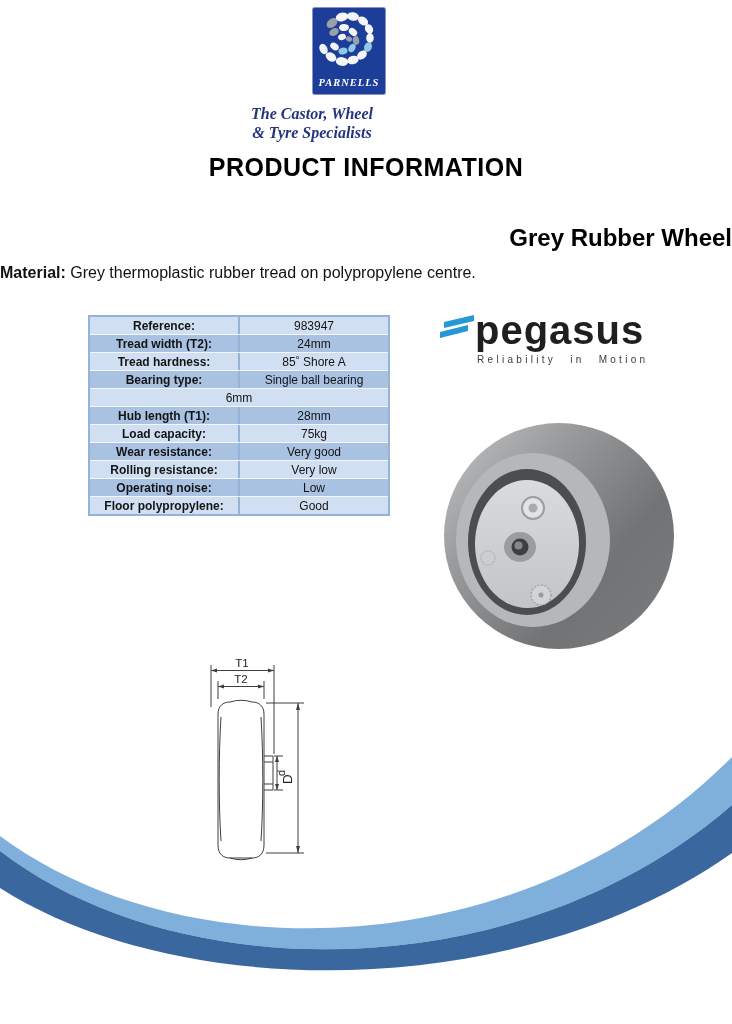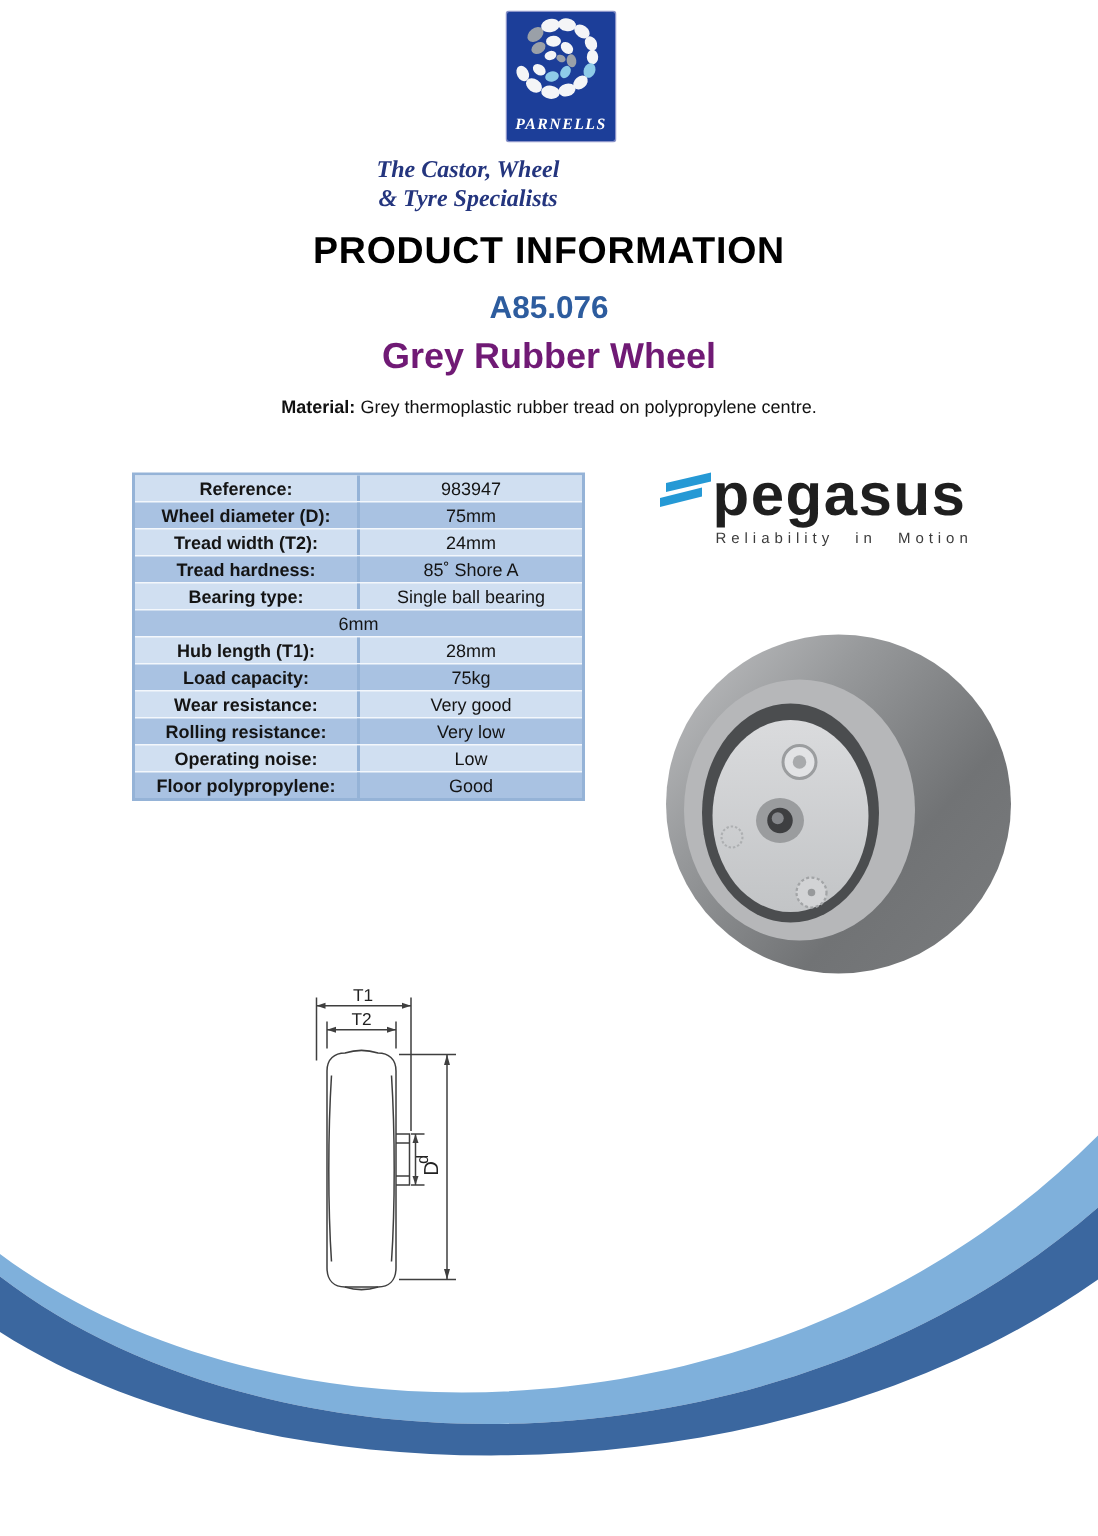--- a/index.html
+++ b/index.html
@@ -2,35 +2,35 @@
 <html><head>
 <meta charset="utf-8">
 <style>
   html,body{margin:0;padding:0;background:#e8e8e8;}
   .page{
     position:relative;width:732px;height:1024px;margin:0 auto;
     background:#ffffff;overflow:hidden;
     font-family:"Liberation Sans",sans-serif;color:#1a1a1a;
   }
   
-  .logo-wrap{position:absolute;left:337px;top:7px;width:74px;height:96px;border-radius:29px;}
+  .logo-wrap{position:absolute;left:312px;top:7px;width:74px;height:96px;border-radius:29px;}
   .logo-tagline{
     position:absolute;left:0;top:104px;width:624px;text-align:center;
     font-family:"Liberation Serif",serif;font-style:italic;font-weight:bold;
     font-size:16px;line-height:19px;color:#24357e;
   }
   
   .h-section{position:absolute;left:0;top:153px;width:732px;margin:0;text-align:center;
     font-size:25px;font-weight:bold;color:#000;letter-spacing:.5px;}
   .h-code{position:absolute;left:0;top:194px;width:732px;margin:0;text-align:center;
     font-size:21px;font-weight:bold;color:#2d5c9e;}
-  .h-name{position:absolute;left:0;top:224px;width:732px;margin:0;text-align:center;
-    font-size:24px;font-weight:bold;color:#701a75;}
-  .material{position:absolute;left:0;top:264px;width:732px;margin:0;text-align:center;
-    font-size:12px;color:#111;}
+  .h-name{position:absolute;left:0;top:224px;width:732px;margin:0;text-align:right;
+    font-size:24px;font-weight:bold;color:#000000;}
+  .material{position:absolute;left:0;top:264px;width:732px;margin:0;text-align:left;
+    font-size:16px;color:#111;}
   .material .lbl{font-weight:bold;}
   
   .spec-table{position:absolute;left:88px;top:315px;width:302px;
     border:2px solid #95b3d7;box-sizing:border-box;}
   .spec-row{display:flex;height:17px;border-top:1px solid #f3f7fc;}
   .spec-row:first-child{border-top:none;}
   .spec-row:nth-child(odd){background:#d0dff1;}
   .spec-row:nth-child(even){background:#a9c2e2;}
   .spec-label{width:148px;border-right:2px solid #95b3d7;
     display:flex;align-items:center;justify-content:center;
@@ -84,35 +84,30 @@
       <text x="37" y="79" text-anchor="middle" fill="#ffffff" font-family="Liberation Serif, serif" font-style="italic" font-weight="600" font-size="10.5" letter-spacing="1">PARNELLS</text>
     </svg>
   </div>
 
   <div class="logo-tagline">
     <div>The Castor, Wheel</div>
     <div>&amp; Tyre Specialists</div>
   </div>
 
   <h1 class="h-section">PRODUCT INFORMATION</h1>
-  <h2 class="h-code">A85.076</h2>
   <h2 class="h-name">Grey Rubber Wheel</h2>
   <p class="material">
     <span class="lbl">Material:</span>
     <span>Grey thermoplastic rubber tread on polypropylene centre.</span>
   </p>
 
   <div class="spec-table">
     <div class="spec-row">
       <div class="spec-label">Reference:</div>
       <div class="spec-value">983947</div>
-    </div>
-    <div class="spec-row">
-      <div class="spec-label">Wheel diameter (D):</div>
-      <div class="spec-value">75mm</div>
     </div>
     <div class="spec-row">
       <div class="spec-label">Tread width (T2):</div>
       <div class="spec-value">24mm</div>
     </div>
     <div class="spec-row">
       <div class="spec-label">Tread hardness:</div>
       <div class="spec-value">85˚ Shore A</div>
     </div>
     <div class="spec-row">

